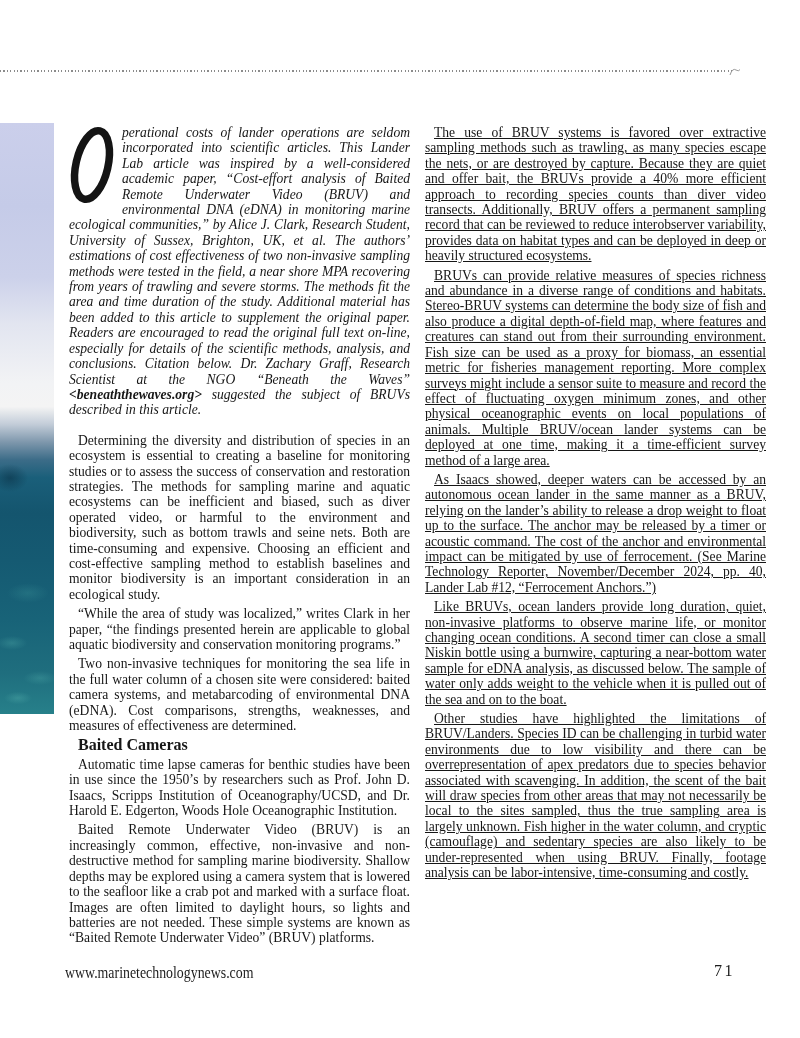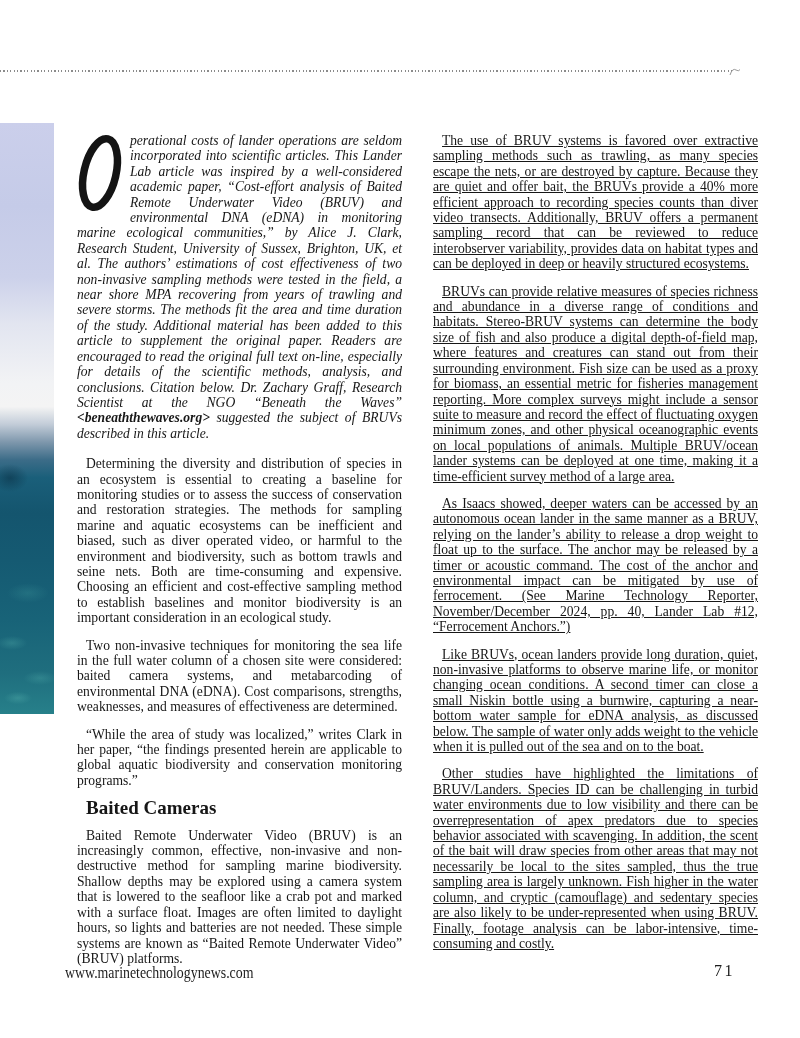--- a/index.html
+++ b/index.html
@@ -28,24 +28,24 @@
         #3c6c88 57%, #1a5f7a 60%, #14556e 66%, #155a72 74%,
         #186378 84%, #1f6e7e 93%, #27808a 100%);
   }
   
   .col{
     position:absolute;top:121px;width:349px;
     font-size:13.6px;line-height:15.4px;text-align:justify;color:#161616;
   }
   .col-left{left:65px;}
   .col-right{left:421px;text-decoration:underline;}
-  .col p{margin:12px;text-indent:9px;}
+  .col p{margin:4px;text-indent:9px;}
   p.intro{font-style:italic;text-indent:0;margin-bottom:15px;}
   p.intro .bold-link{font-weight:bold;}
-  .heading{font-weight:bold;margin-top:15px;text-indent:0;font-size:19px;}
+  .heading{font-weight:bold;margin-top:15px;text-indent:0;font-size:16px;}
   
   .dropcap-box{float:left;width:47px;height:78px;margin:1px 6px 0 0;}
   .dropcap-box svg{display:block;overflow:visible;}
   .sr{display:inline-block;width:0;height:0;overflow:hidden;font-size:0;}
   
   .footer-site{
     position:absolute;left:65px;top:963px;font-size:16.5px;color:#1c1c1c;
     transform:scaleX(0.84);transform-origin:0 50%;white-space:nowrap;
   }
   .footer-page{
@@ -67,23 +67,24 @@
 <div class="col col-left">
   <p class="intro">
     <span class="dropcap-box">
       <svg width="46" height="78" viewBox="0 0 46 78">
         <ellipse cx="23" cy="39" rx="16" ry="35" transform="rotate(13 23 39)" stroke="#141414" stroke-width="7.5" fill="none"></ellipse>
       </svg>
       <span class="sr">O</span>
     </span><span>perational costs of lander operations are seldom incorporated into scientific articles. This Lander Lab article was inspired by a well-considered academic paper, “Cost-effort analysis of Baited Remote Underwater Video (BRUV) and environmental DNA (eDNA) in monitoring marine ecological communities,” by Alice J. Clark, Research Student, University of Sussex, Brighton, UK, et al. The authors’ estimations of cost effectiveness of two non-invasive sampling methods were tested in the field, a near shore MPA recovering from years of trawling and severe storms. The methods fit the area and time duration of the study. Additional material has been added to this article to supplement the original paper. Readers are encouraged to read the original full text on-line, especially for details of the scientific methods, analysis, and conclusions. Citation below. Dr. Zachary Graff, Research Scientist at the NGO “Beneath the Waves” </span><span class="bold-link">&lt;beneaththewaves.org&gt;</span><span> suggested the subject of BRUVs described in this article.</span>
   </p>
   <p>Determining the diversity and distribution of species in an ecosystem is essential to creating a baseline for monitoring studies or to assess the success of conservation and restoration strategies. The methods for sampling marine and aquatic ecosystems can be inefficient and biased, such as diver operated video, or harmful to the environment and biodiversity, such as bottom trawls and seine nets. Both are time-consuming and expensive. Choosing an efficient and cost-effective sampling method to establish baselines and monitor biodiversity is an important consideration in an ecological study.</p>
+  <p>“While the area of study was localized,” writes Clark in her paper, “the findings presented herein are applicable to global aquatic biodiversity and conservation monitoring programs.”</p>
   <p>Two non-invasive techniques for monitoring the sea life in the full water column of a chosen site were considered: baited camera systems, and metabarcoding of environmental DNA (eDNA). Cost comparisons, strengths, weaknesses, and measures of effectiveness are determined.</p>
-  <p>“While the area of study was localized,” writes Clark in her paper, “the findings presented herein are applicable to global aquatic biodiversity and conservation monitoring programs.”</p>
   <p class="heading">Baited Cameras</p>
+  <p>Automatic time lapse cameras for benthic studies have been in use since the 1950’s by researchers such as Prof. John D. Isaacs, Scripps Institution of Oceanography/UCSD, and Dr. Harold E. Edgerton, Woods Hole Oceanographic Institution.</p>
   <p>Baited Remote Underwater Video (BRUV) is an increasingly common, effective, non-invasive and non-destructive method for sampling marine biodiversity. Shallow depths may be explored using a camera system that is lowered to the seafloor like a crab pot and marked with a surface float. Images are often limited to daylight hours, so lights and batteries are not needed. These simple systems are known as “Baited Remote Underwater Video” (BRUV) platforms.</p>
 </div>
 
 <div class="col col-right">
   <p>The use of BRUV systems is favored over extractive sampling methods such as trawling, as many species escape the nets, or are destroyed by capture. Because they are quiet and offer bait, the BRUVs provide a 40% more efficient approach to recording species counts than diver video transects. Additionally, BRUV offers a permanent sampling record that can be reviewed to reduce interobserver variability, provides data on habitat types and can be deployed in deep or heavily structured ecosystems.</p>
   <p>BRUVs can provide relative measures of species richness and abundance in a diverse range of conditions and habitats. Stereo-BRUV systems can determine the body size of fish and also produce a digital depth-of-field map, where features and creatures can stand out from their surrounding environment. Fish size can be used as a proxy for biomass, an essential metric for fisheries management reporting. More complex surveys might include a sensor suite to measure and record the effect of fluctuating oxygen minimum zones, and other physical oceanographic events on local populations of animals. Multiple BRUV/ocean lander systems can be deployed at one time, making it a time-efficient survey method of a large area.</p>
   <p>As Isaacs showed, deeper waters can be accessed by an autonomous ocean lander in the same manner as a BRUV, relying on the lander’s ability to release a drop weight to float up to the surface. The anchor may be released by a timer or acoustic command. The cost of the anchor and environmental impact can be mitigated by use of ferrocement. (See Marine Technology Reporter, November/December 2024, pp. 40, Lander Lab #12, “Ferrocement Anchors.”)</p>
   <p>Like BRUVs, ocean landers provide long duration, quiet, non-invasive platforms to observe marine life, or monitor changing ocean conditions. A second timer can close a small Niskin bottle using a burnwire, capturing a near-bottom water sample for eDNA analysis, as discussed below. The sample of water only adds weight to the vehicle when it is pulled out of the sea and on to the boat.</p>
   <p>Other studies have highlighted the limitations of BRUV/Landers. Species ID can be challenging in turbid water environments due to low visibility and there can be overrepresentation of apex predators due to species behavior associated with scavenging. In addition, the scent of the bait will draw species from other areas that may not necessarily be local to the sites sampled, thus the true sampling area is largely unknown. Fish higher in the water column, and cryptic (camouflage) and sedentary species are also likely to be under-represented when using BRUV. Finally, footage analysis can be labor-intensive, time-consuming and costly.</p>
 </div>

